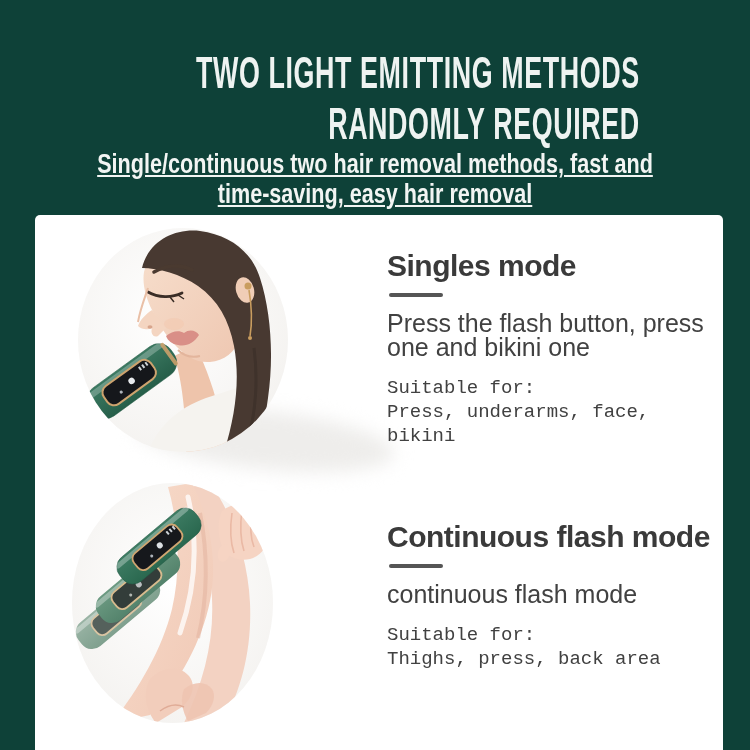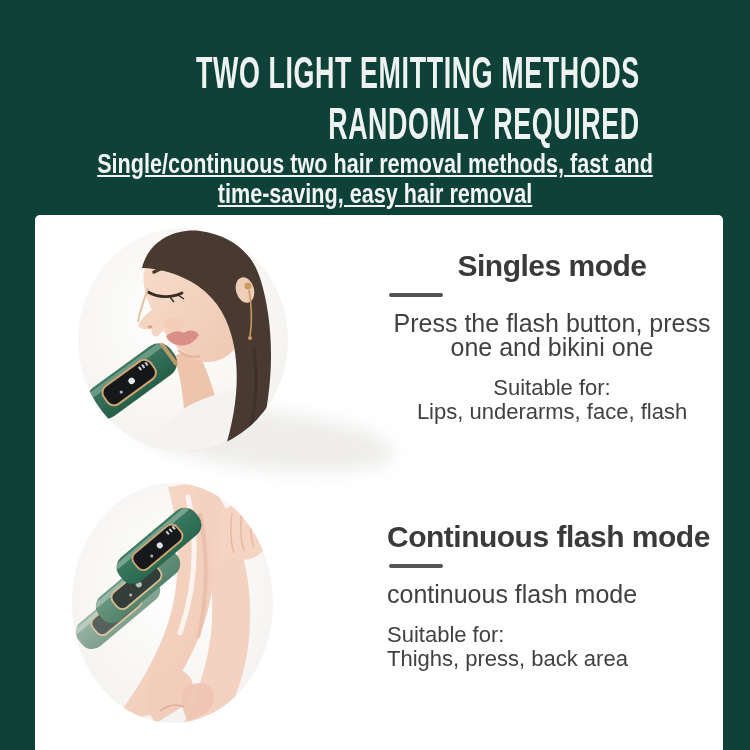--- a/index.html
+++ b/index.html
@@ -24,28 +24,28 @@
   .spill{position:absolute;left:100px;top:196px;width:260px;height:58px;
          background:#eeedeb;border-radius:50%;filter:blur(9px);transform:rotate(6deg);}
 
   .photo{position:absolute;border-radius:50%;overflow:hidden;
          background:#fdfdfd;}
   .photo svg{display:block;width:100%;height:100%;}
   .photo1{left:43px;top:13px;width:210px;height:224px;}
   .photo2{left:37px;top:268px;width:201px;height:240px;}
 
   .textcol{position:absolute;left:352px;width:330px;color:#414141;}
-  .textcol1{top:34px;text-align:center;}
+  .textcol1{top:34px;}
   .textcol2{top:281px;margin-top:24px;}
   .mode-heading{margin:0;font-size:30px;line-height:34px;font-weight:700;
                 letter-spacing:-0.5px;color:#3a3a3a;white-space:nowrap;}
   .rule{width:54px;height:4px;background:#555555;margin:10px 0 0 2px;border-radius:2px;}
   .desc{margin:14px 0 0 0;font-size:25px;line-height:24px;}
   .desc span{display:block;}
-  .suitable{margin:17px 0 0 0;font-size:22px;line-height:24px;}
+  .suitable{margin:17px 0 0 0;font-size:19px;line-height:24px;font-family:Liberation Mono, monospace;}
   .suitable span{display:block;}
 </style>
 </head>
 <body>
 
 <div class="page">
 
   <h1 class="headline">
     <span class="tline">TWO LIGHT EMITTING METHODS</span>
     <span class="tline">RANDOMLY REQUIRED</span>
@@ -111,21 +111,21 @@
 
     <div class="textcol textcol1">
       <h2 class="mode-heading">Singles mode</h2>
       <div class="rule"></div>
       <p class="desc">
         <span>Press the flash button, press</span>
         <span>one and bikini one</span>
       </p>
       <p class="suitable">
         <span>Suitable for:</span>
-        <span>Lips, underarms, face, flash</span>
+        <span>Press, underarms, face, bikini</span>
       </p>
     </div>
 
     <div class="photo photo2">
       <svg viewBox="0 0 201 240">
         <defs>
           <radialGradient id="bg2" cx="50%" cy="42%" r="75%">
             <stop offset="0%" stop-color="#ffffff"></stop>
               <stop offset="100%" stop-color="#f2f0ed"></stop>
           </radialGradient>

